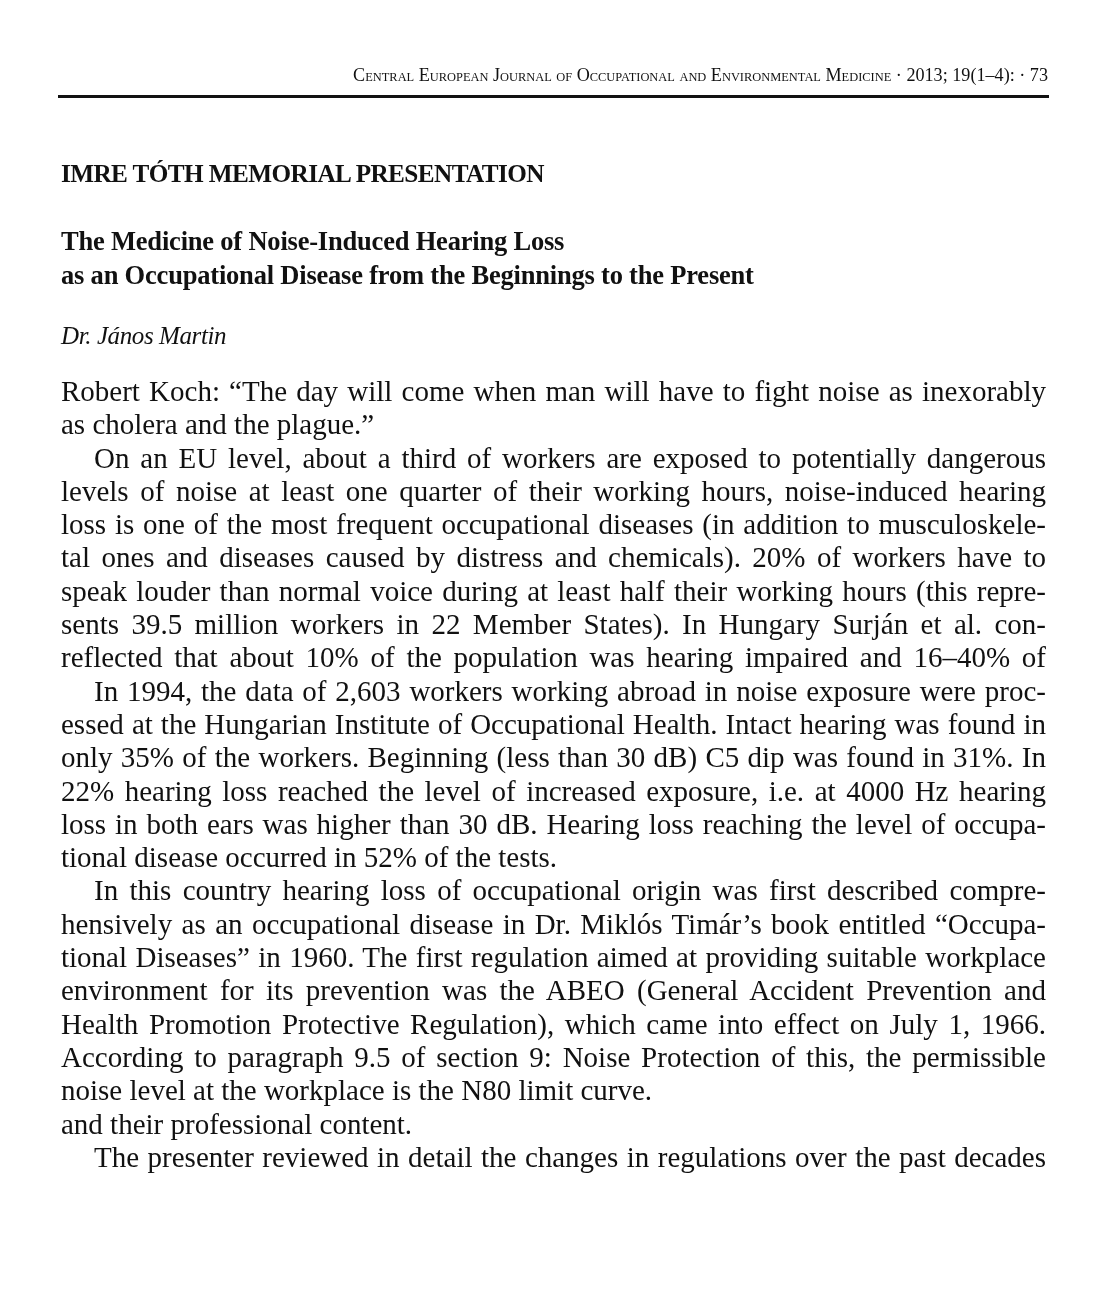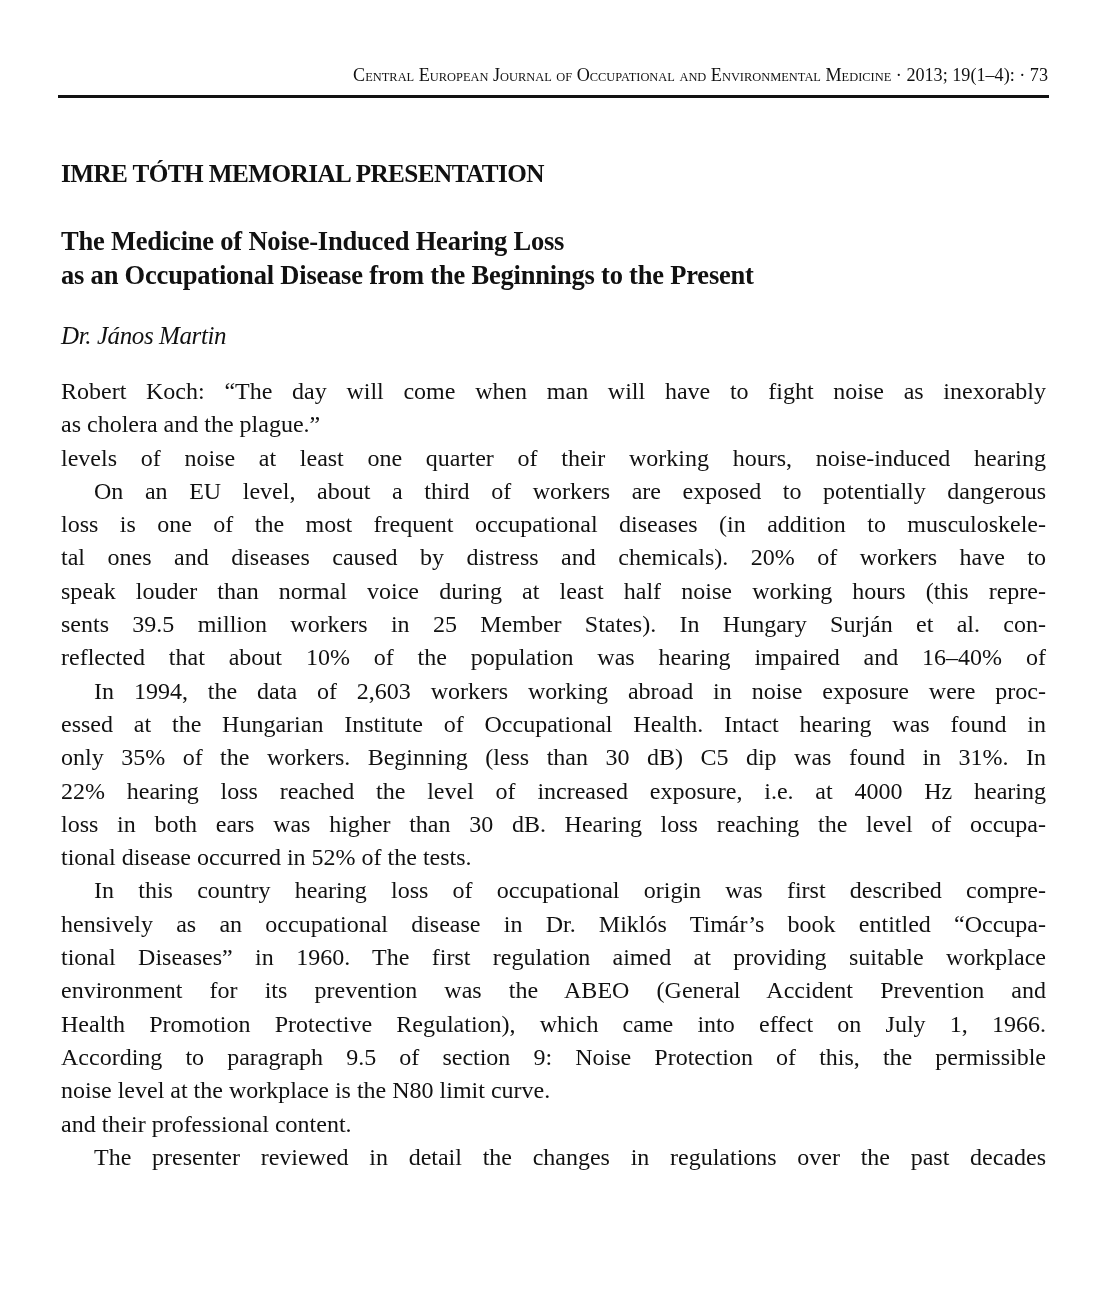--- a/index.html
+++ b/index.html
@@ -69,21 +69,21 @@
       line-height: 32px;
       white-space: nowrap;
       letter-spacing: -0.4px;
       margin-top: 12px;
     }
     .body-text {
       position: absolute;
       left: 61px;
       top: 375px;
       width: 985px;
-      font-size: 24px;
+      font-size: 29px;
       line-height: 33.3px;
     }
     .para .line {
       display: block;
       text-align: justify;
       text-align-last: justify;
       white-space: nowrap;
       height: 33.3px;
       overflow: visible;
     }
@@ -110,26 +110,26 @@
 </h1>
 
 <div class="author">Dr. János Martin</div>
 
 <div class="body-text" id="body-text">
     <div class="para">
       <span class="line">Robert Koch: “The day will come when man will have to fight noise as inexorably</span>
       <span class="line last">as cholera and the plague.”</span>
     </div>
     <div class="para">
+      <span class="line indent">On an EU level, about a third of workers are exposed to potentially dangerous</span>
       <span class="line">levels of noise at least one quarter of their working hours, noise-induced hearing</span>
-      <span class="line indent">On an EU level, about a third of workers are exposed to potentially dangerous</span>
       <span class="line">loss is one of the most frequent occupational diseases (in addition to musculoskele-</span>
       <span class="line">tal ones and diseases caused by distress and chemicals). 20% of workers have to</span>
-      <span class="line">speak louder than normal voice during at least half noise working hours (this repre-</span>
-      <span class="line">sents 39.5 million workers in 25 Member States). In Hungary Surján et al. con-</span>
+      <span class="line">speak louder than normal voice during at least half their working hours (this repre-</span>
+      <span class="line">sents 39.5 million workers in 22 Member States). In Hungary Surján et al. con-</span>
       <span class="line">reflected that about 10% of the population was hearing impaired and 16–40% of</span>
     </div>
     <div class="para">
       <span class="line indent">In 1994, the data of 2,603 workers working abroad in noise exposure were proc-</span>
       <span class="line">essed at the Hungarian Institute of Occupational Health. Intact hearing was found in</span>
       <span class="line">only 35% of the workers. Beginning (less than 30 dB) C5 dip was found in 31%. In</span>
       <span class="line">22% hearing loss reached the level of increased exposure, i.e. at 4000 Hz hearing</span>
       <span class="line">loss in both ears was higher than 30 dB. Hearing loss reaching the level of occupa-</span>
       <span class="line last">tional disease occurred in 52% of the tests.</span>
     </div>

